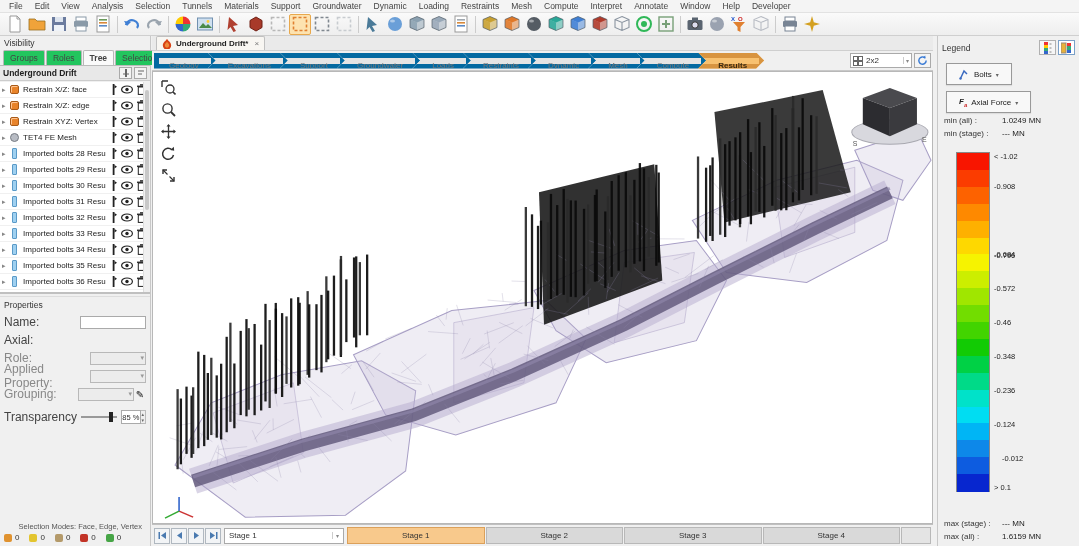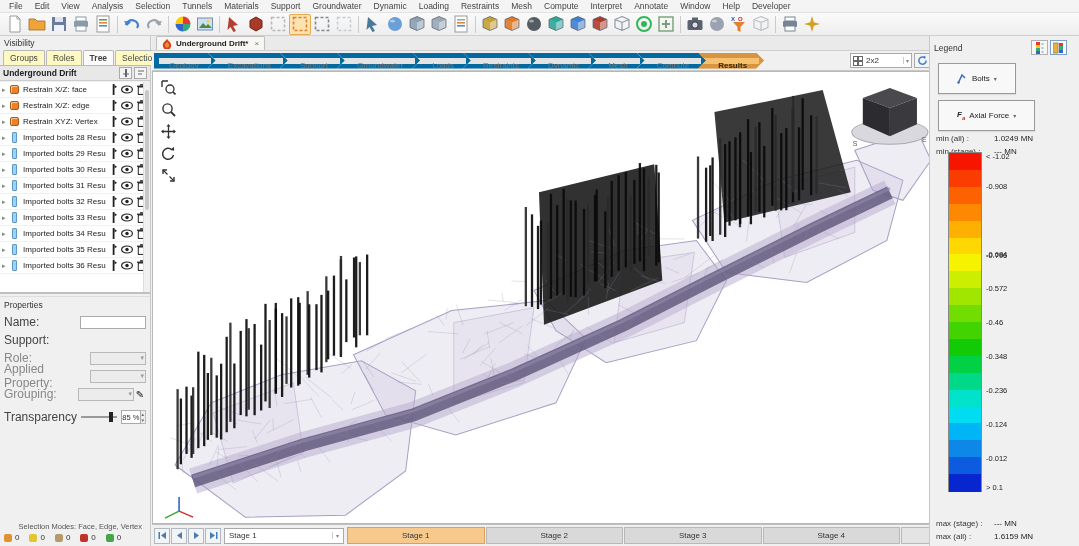--- a/index.html
+++ b/index.html
@@ -14,21 +14,21 @@
   
   #toolbar { position:absolute; left:0; top:13px; right:0; height:23px; background:linear-gradient(#fafafa,#eeeeee); border-bottom:1px solid #cfcfcf; display:flex; align-items:center; padding-left:4px; }
   .tb-btn { width:22px; height:21px; display:flex; align-items:center; justify-content:center; border:1px solid transparent; border-radius:2px; }
   .tb-btn.active { background:#fde3b0; border-color:#e8a84c; }
   .tb-sep { width:1px; height:17px; background:#cccccc; margin:0 3px; }
 
   
   #left-panel { position:absolute; left:0; top:36px; width:151px; bottom:0; background:#f0f0f0; border-right:1px solid #c8c8c8; }
   #visibility-title { height:13px; padding:2px 4px 0; font-size:8.5px; color:#333; }
   #left-tabs { display:flex; height:16px; border-bottom:1px solid #bbb; padding-left:3px; margin-top:1px; }
-  .ltab { padding:2px 6px; font-size:8.5px; color:#444; background:#fef9c3; border:1px solid #b8b8b8; border-bottom:none; margin-right:1px; border-radius:2px 2px 0 0; }
+  .ltab { padding:2px 6px; font-size:8.5px; color:#444; background:#22c55e; border:1px solid #b8b8b8; border-bottom:none; margin-right:1px; border-radius:2px 2px 0 0; }
   .ltab.active { background:#fafafa; font-weight:bold; }
   #tree-header { height:15px; display:flex; align-items:center; background:#e8e8e8; border-bottom:1px solid #ccc; padding:0 3px; font-size:8.5px; font-weight:bold; color:#222; }
   #tree-header .spacer { flex:1; }
   .mini-btn { width:13px; height:12px; border:1px solid #aaa; background:#f4f4f4; display:flex; align-items:center; justify-content:center; margin-left:2px; font-size:7px; color:#555; }
   #tree { position:absolute; left:0; top:46px; right:0; height:212px; background:#fff; border-bottom:2px solid #c0c0c0; overflow:hidden; }
   .tree-row { height:16px; display:flex; align-items:center; border-bottom:1px solid #f0f0f0; padding:0 2px; }
   .tr-exp { width:8px; color:#888; font-size:7px; }
   .chip { width:9px; height:9px; margin-right:4px; border-radius:2px; flex:none; }
   .chip-restraint { background:#e8832a; border:1px solid #a85a18; box-shadow:inset 1px 1px 0 #ffc490; }
   .chip-mesh { background:#b8bcc4; border:1px solid #787c84; border-radius:50%; }
@@ -83,26 +83,26 @@
   #stage-bar { position:absolute; left:0; right:0; bottom:0; height:22px; background:#f0f0f0; border-top:1px solid #c0c0c0; display:flex; align-items:center; padding:2px; gap:1px; }
   .nav-btn { width:16px; height:16px; border:1px solid #b0b8c0; background:#f2f4f6; display:flex; align-items:center; justify-content:center; }
   #stage-combo { width:120px; height:16px; border:1px solid #aaa; background:#fff; font-size:8px; display:flex; align-items:center; padding:0 4px; margin:0 2px; }
   #stage-combo .dd { margin-left:auto; border-left:1px solid #ccc; padding-left:3px; color:#888; font-size:6px; }
   #stage-tabs { flex:1; display:flex; height:17px; gap:1px; }
   .stage-tab { flex:1; background:#d9d9d9; border:1px solid #b8b8b8; font-size:8px; color:#333; display:flex; align-items:center; justify-content:center; }
   .stage-tab.active { background:#f8c98c; border-color:#dba05a; }
   #stage-more { width:30px; height:17px; border:1px solid #b8b8b8; background:#e4e4e4; }
 
   
-  #right-panel { position:absolute; right:8px; top:36px; width:142px; bottom:0; background:#f0f0f0; border-left:1px solid #c8c8c8; font-size:8px; }
+  #right-panel { position:absolute; right:0; top:36px; width:142px; bottom:0; background:#f0f0f0; border-left:1px solid #c8c8c8; font-size:8px; }
   #legend-header { display:flex; align-items:center; padding:4px 4px 2px; }
   #legend-title { font-size:8.5px; color:#333; flex:1; }
   .legend-hbtn { width:17px; height:15px; border:1px solid #b0b0b0; background:#f6f6f6; display:flex; align-items:center; justify-content:center; margin-left:2px; }
   .legend-hbtn.on { background:#fff; border-color:#7aa0c8; }
-  .legend-btn { display:flex; align-items:center; gap:4px; border:1px solid #999; background:#f8f8f8; height:31px; padding:0 18px; margin:6px 4px 0 8px; font-size:8px; color:#222; width:max-content; box-shadow:0 1px 1px rgba(0,0,0,0.08); }
+  .legend-btn { display:flex; align-items:center; gap:4px; border:1px solid #999; background:#f8f8f8; height:22px; padding:0 12px; margin:6px 4px 0 8px; font-size:8px; color:#222; width:max-content; box-shadow:0 1px 1px rgba(0,0,0,0.08); }
   .legend-btn .dd { font-size:6px; color:#666; }
   .mm-row { display:flex; padding:3px 6px 1px; }
   .mm-label { width:58px; color:#333; }
   .mm-value { color:#222; }
   #scale-wrap { position:absolute; left:0; top:112px; right:0; bottom:50px; }
   #scale-col { position:absolute; left:18px; top:4px; bottom:4px; width:34px; border:1px solid #888; }
   .band { position:absolute; left:0; right:0; }
   #scale-labels { position:absolute; left:56px; top:4px; bottom:4px; right:0; }
   .scale-lab { position:absolute; transform:translateY(-50%); font-size:7.5px; color:#222; white-space:nowrap; }
   #legend-bottom { position:absolute; left:0; bottom:4px; right:0; }
@@ -464,20 +464,44 @@
             <span class="tr-ico">
               <svg width="9" height="11" viewBox="0 0 9 11">
                 <rect x="1.3" y="3" width="6.4" height="7.4" fill="none" stroke="#222"></rect>
                 <rect x="0" y="1.6" width="9" height="1.3" fill="#222"></rect>
                 <rect x="3" y="0.2" width="3" height="1.4" fill="#222"></rect>
               </svg>
             </span>
           </div>
           <div class="tree-row">
             <span class="tr-exp">▸</span>
+            <span class="chip chip-mesh"></span>
+            <span class="tr-label">TET4 FE Mesh</span>
+            <span class="tr-ico">
+              <svg width="7" height="11" viewBox="0 0 7 11">
+                <rect x="2.7" y="0" width="1.8" height="11" fill="#222"></rect>
+                <path d="M4.5 1l2.5 1.8-2.5 1.8z" fill="#222"></path>
+              </svg>
+            </span>
+            <span class="tr-ico">
+              <svg width="12" height="9" viewBox="0 0 12 9">
+                <ellipse cx="6" cy="4.5" rx="5.4" ry="3.5" fill="none" stroke="#222" stroke-width="1.2"></ellipse>
+                <circle cx="6" cy="4.5" r="1.7" fill="#222"></circle>
+              </svg>
+            </span>
+            <span class="tr-ico">
+              <svg width="9" height="11" viewBox="0 0 9 11">
+                <rect x="1.3" y="3" width="6.4" height="7.4" fill="none" stroke="#222"></rect>
+                <rect x="0" y="1.6" width="9" height="1.3" fill="#222"></rect>
+                <rect x="3" y="0.2" width="3" height="1.4" fill="#222"></rect>
+              </svg>
+            </span>
+          </div>
+          <div class="tree-row">
+            <span class="tr-exp">▸</span>
             <span class="chip chip-bolts"></span>
             <span class="tr-label">Imported bolts 28 Results</span>
             <span class="tr-ico">
               <svg width="7" height="11" viewBox="0 0 7 11">
                 <rect x="2.7" y="0" width="1.8" height="11" fill="#222"></rect>
                 <path d="M4.5 1l2.5 1.8-2.5 1.8z" fill="#222"></path>
               </svg>
             </span>
             <span class="tr-ico">
               <svg width="12" height="9" viewBox="0 0 12 9">
@@ -690,21 +714,21 @@
           <div id="tree-thumb"></div>
         </div>
     </div>
     <div id="properties">
       <div id="properties-title">Properties</div>
       <div class="prop-row">
         <span class="prop-label">Name:</span>
         <input class="prop-input" style="">
       </div>
       <div class="prop-row">
-        <span class="prop-label">Support:</span>
+        <span class="prop-label">Axial:</span>
       </div>
       <div class="prop-row">
         <span class="prop-label disabled-text">Role:</span>
         <div class="prop-combo"></div>
       </div>
       <div class="prop-row">
         <span class="prop-label disabled-text">Applied Property:</span>
         <div class="prop-combo"></div>
       </div>
       <div class="prop-row">
@@ -1219,21 +1243,21 @@
       <div id="scale-labels">
           <span class="scale-lab" style="top: 0%; transform: translateY(0px);">&lt; -1.02</span>
           <span class="scale-lab" style="top: 10%;">-0.908</span>
           <span class="scale-lab" style="top: 20%; margin-top: 35px;">-0.796</span>
           <span class="scale-lab" style="top: 30%;">-0.684</span>
           <span class="scale-lab" style="top: 40%;">-0.572</span>
           <span class="scale-lab" style="top: 50%;">-0.46</span>
           <span class="scale-lab" style="top: 60%;">-0.348</span>
           <span class="scale-lab" style="top: 70%;">-0.236</span>
           <span class="scale-lab" style="top: 80%;">-0.124</span>
-          <span class="scale-lab" style="top: 90%;">-0.012</span>
+          <span class="scale-lab" style="top: 90%; margin-left: 8px;">-0.012</span>
           <span class="scale-lab" style="top: 100%; transform: translateY(-100%);">&gt; 0.1</span>
         </div>
     </div>
     <div id="legend-bottom">
       <div class="mm-row">
           <span class="mm-label">max (stage) :</span>
           <span class="mm-value">--- MN</span>
         </div>
       <div class="mm-row">
           <span class="mm-label">max (all) :</span>

